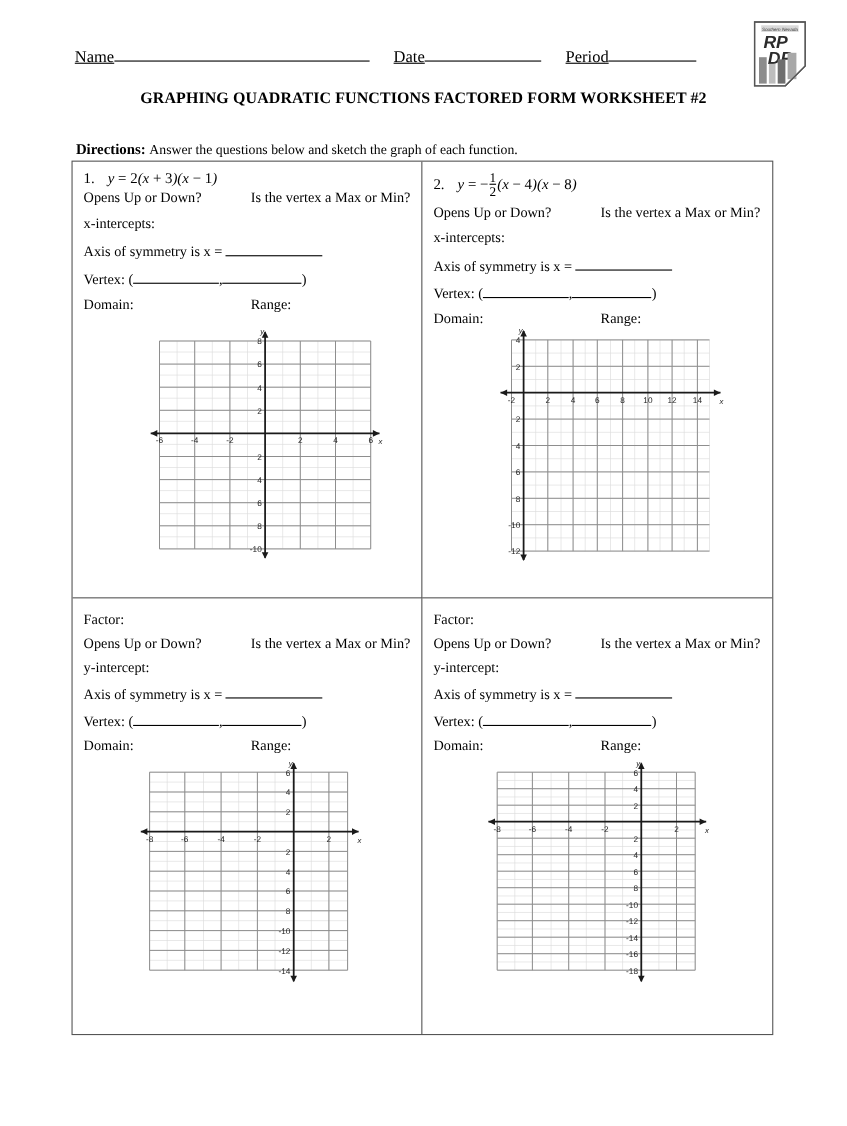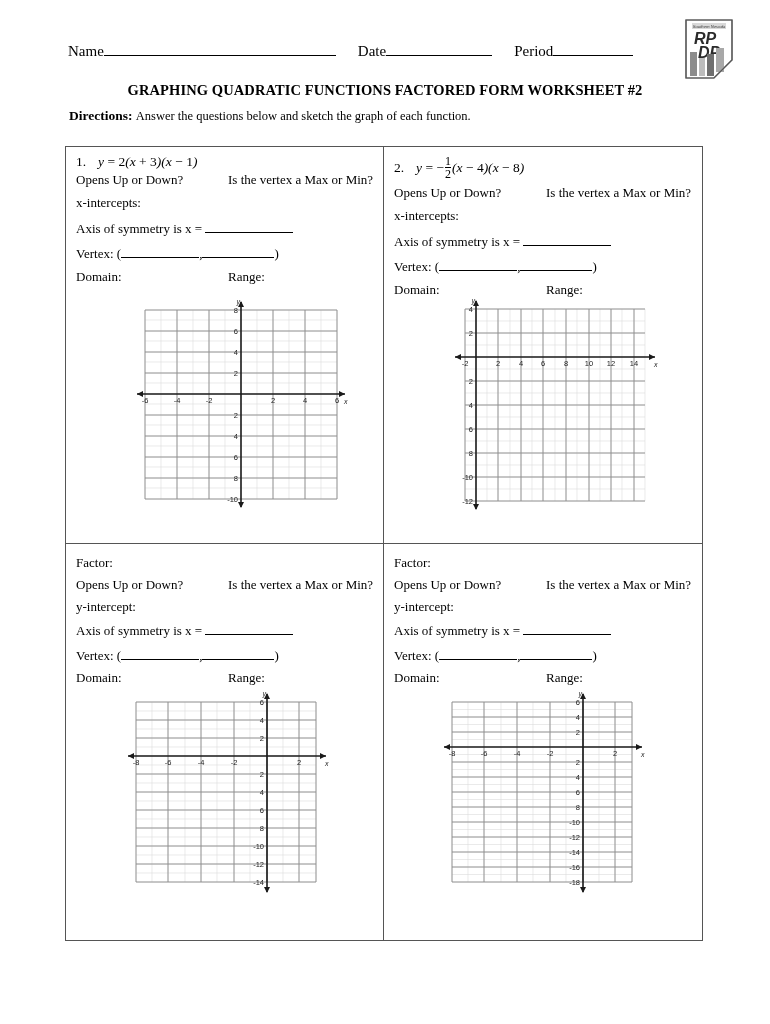--- a/index.html
+++ b/index.html
@@ -17,20 +17,21 @@
   }
 
   
   .header-row {
     position: absolute;
     left: 68px;
     top: 42px;
     width: 600px;
     font-size: 15px;
     white-space: nowrap;
+    text-decoration: underline;
   }
   .hdr-label { font-size: 15px; }
   .rule { display: inline-block; border-bottom: 1px solid #000; vertical-align: baseline; height: 13px; }
   .rule-name { width: 232px; }
   .rule-date { width: 106px; }
   .rule-period { width: 80px; }
   .gap-b { display:inline-block; width: 22px; }
 
   .logo {
     position: absolute;
@@ -47,21 +48,21 @@
     width: 770px;
     text-align: center;
     font-weight: bold;
     font-size: 14.5px;
     letter-spacing: 0.1px;
   }
 
   .directions {
     position: absolute;
     left: 69px;
-    top: 108px;
+    top: 128px;
     font-size: 13px;
   }
   .directions b { font-size: 13.5px; }
   .directions .dtext { font-size: 12.5px; }
 
   
   .grid-table {
     position: absolute;
     left: 65px;
     top: 146px;

